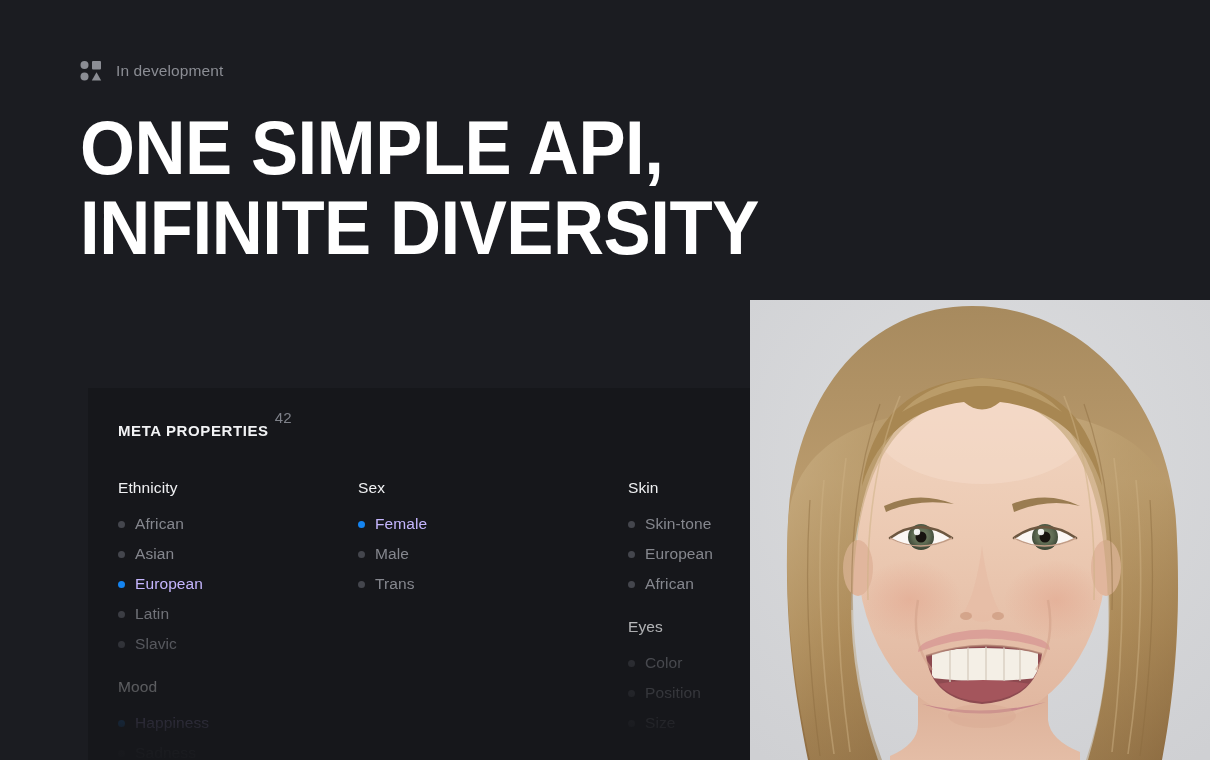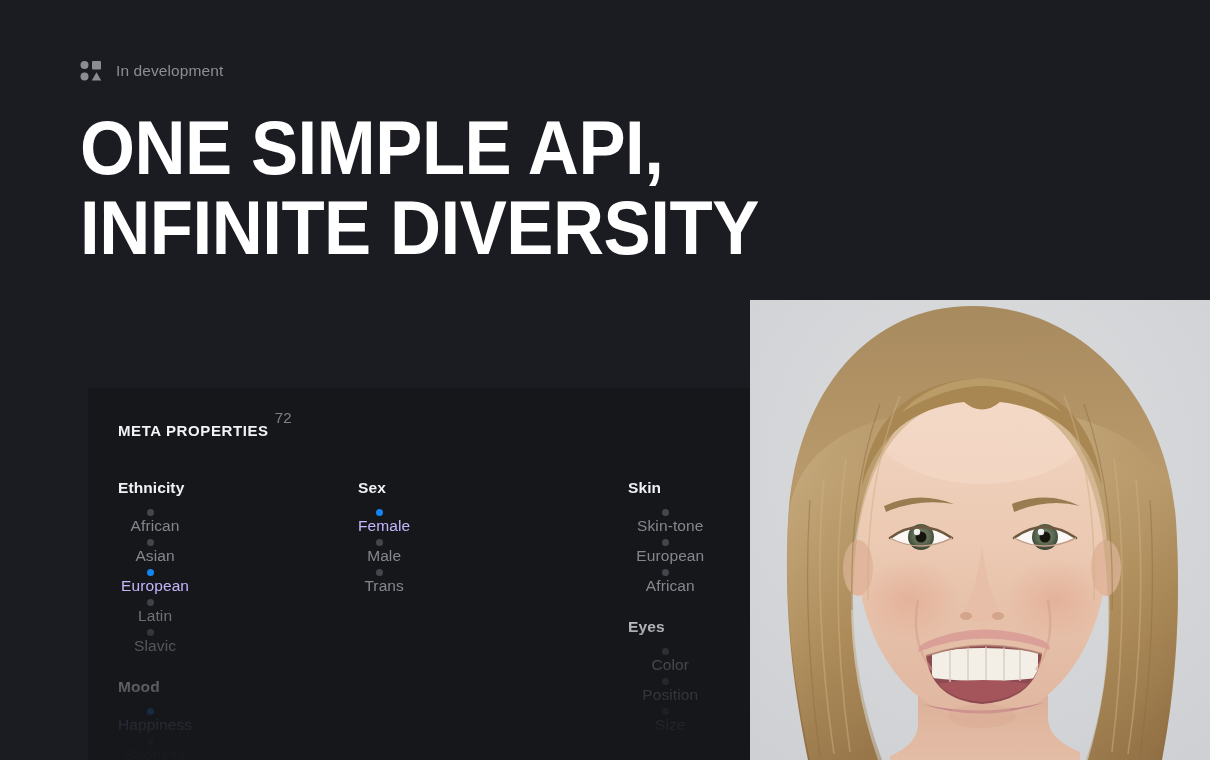--- a/index.html
+++ b/index.html
@@ -59,27 +59,26 @@
     letter-spacing:0.2px;
   }
 
   .col { position:absolute; top:90px; }
   .col-1 { left:30px; }
   .col-2 { left:270px; }
   .col-3 { left:540px; }
 
   .sect { margin-bottom:18px; }
   .sect-title {
-    font-size:15.5px; font-weight:700; color:#f0f1f3;
+    font-size:15.5px; font-weight:400; color:#f0f1f3;
     line-height:20px; margin-bottom:11px; letter-spacing:0.1px;
   }
   .opt {
     display:flex; align-items:center; height:30px;
     gap:0;
-    flex-direction:column;
   }
   .dot {
     width:7px; height:7px; border-radius:50%;
     background:#44464d; flex:0 0 7px;
     margin-right:10px;
   }
   .opt.active .dot { background:#1484f0; }
   .opt-label {
     font-size:15.5px; color:#85878e; line-height:20px;
     letter-spacing:0.1px;
@@ -120,21 +119,21 @@
   </div>
 
   <h1 class="headline">ONE SIMPLE API,
 INFINITE DIVERSITY</h1>
 
   <div class="panel">
     <div class="panel-inner">
 
       <div class="grp-head" style="left:30px; top:33px;">
         <span class="grp-title">META PROPERTIES</span>
-        <span class="grp-count">72</span>
+        <span class="grp-count">42</span>
       </div>
 
 
       <div class="col col-1">
         <div class="sect">
           <div class="sect-title">Ethnicity</div>
           <div class="opt">
               <span class="dot"></span>
               <span class="opt-label">African</span>
             </div>

